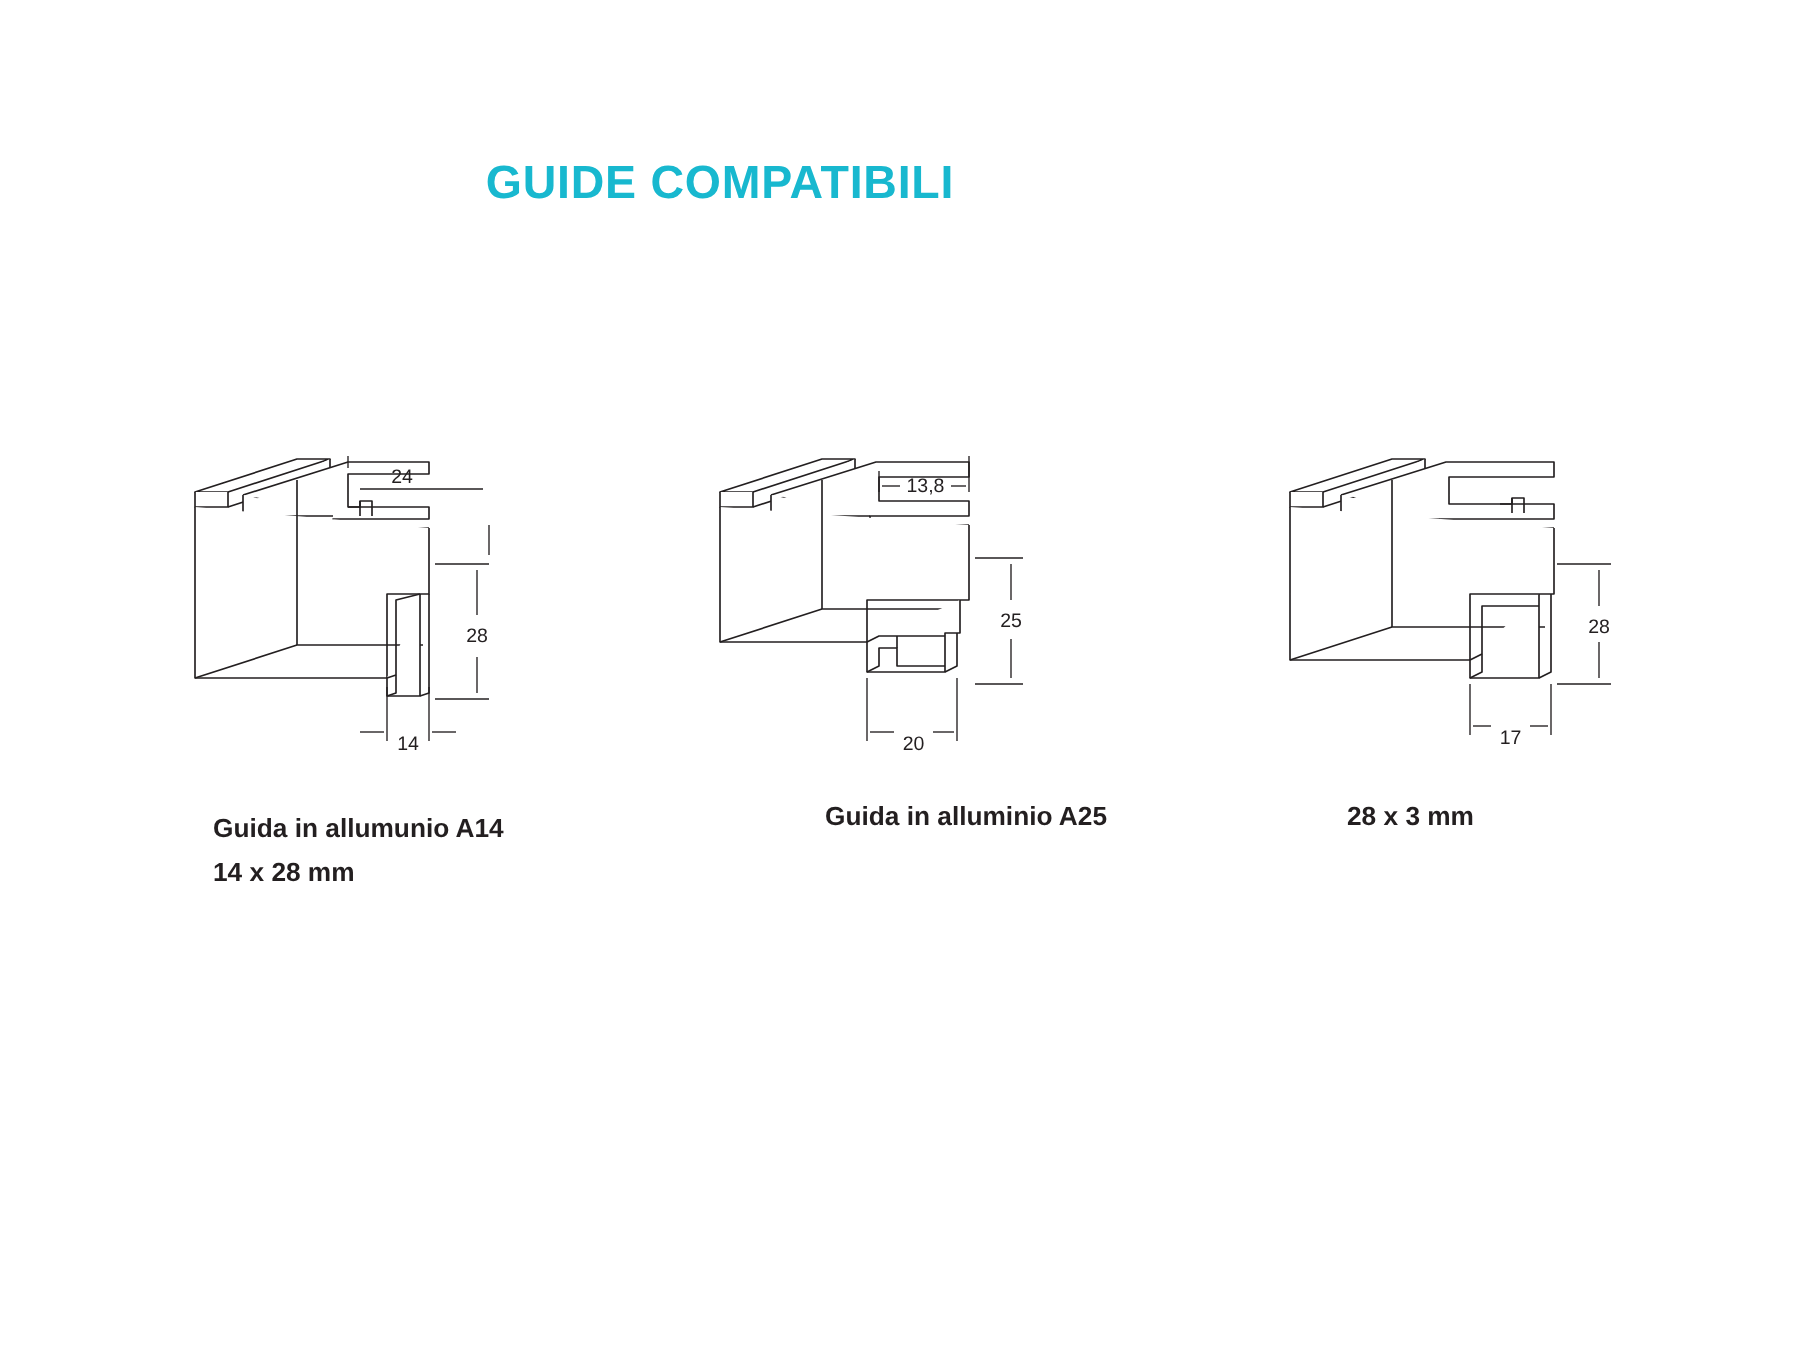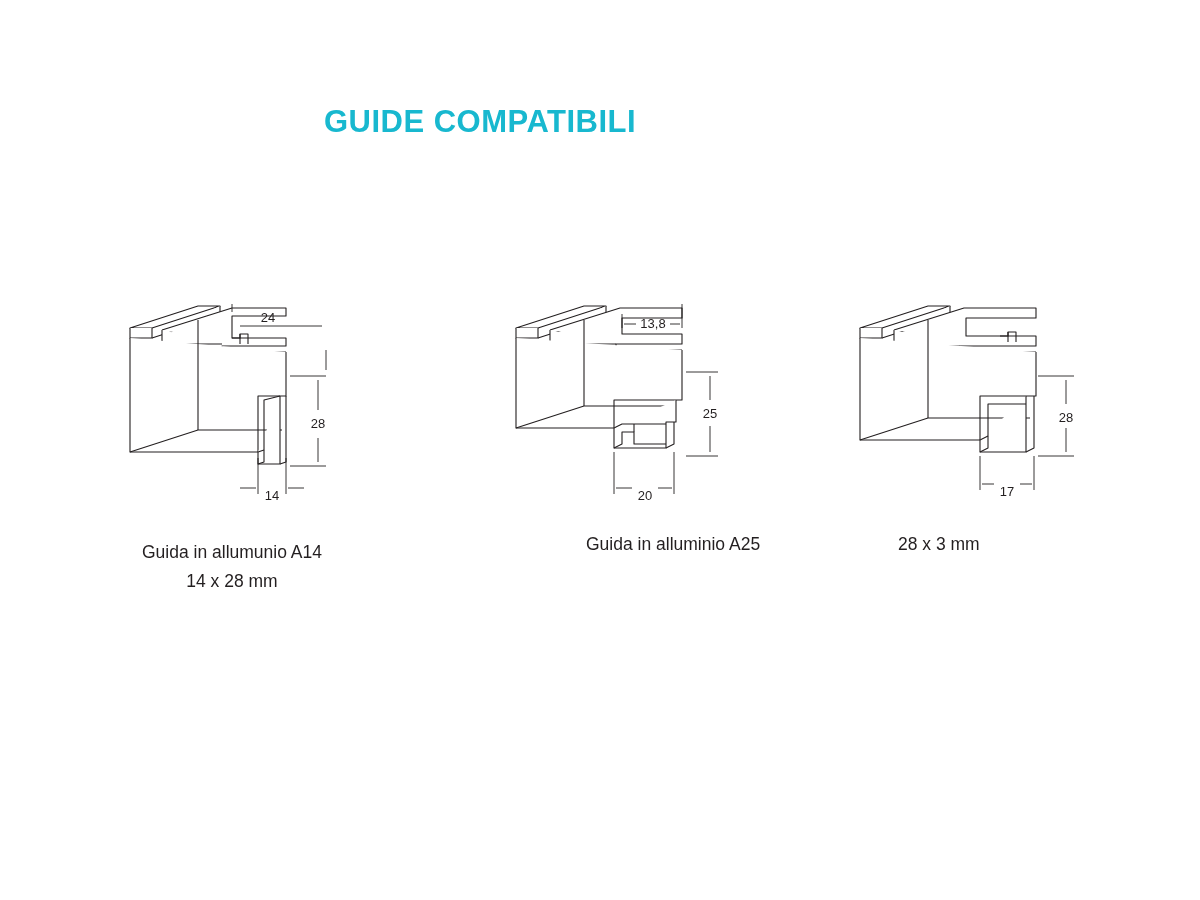--- a/index.html
+++ b/index.html
@@ -30,44 +30,44 @@
     font-weight: bold;
     letter-spacing: 0.5px;
     color: #18b8cf;
   }
   .items {
     position: absolute;
     top: 300px;
     left: 0;
     width: 1200px;
     height: 320px;
-    text-align: center;
   }
   .item {
     position: absolute;
     top: 0;
     width: 380px;
     height: 320px;
   }
   .item-1 { left: 90px; }
-  .item-2 { left: 496px; }
+  .item-2 { left: 460px; }
   .item-3 { left: 840px; }
   .fig {
     position: absolute;
     top: 0;
     left: 0;
   }
   .caption {
     position: absolute;
     left: 52px;
     top: 238px;
     font-size: 17.5px;
     line-height: 29px;
     color: #231f20;
     white-space: nowrap;
+    font-weight: bold;
   }
   .item-2 .caption { left: 58px; top: 230px; margin-left: 32px; }
   .item-3 .caption { left: 58px; top: 230px; }
   .caption div { font-family: "Liberation Sans", sans-serif; }
   svg text {
     font-family: "Liberation Sans", sans-serif;
     font-size: 13px;
     fill: #231f20;
   }
 </style>

